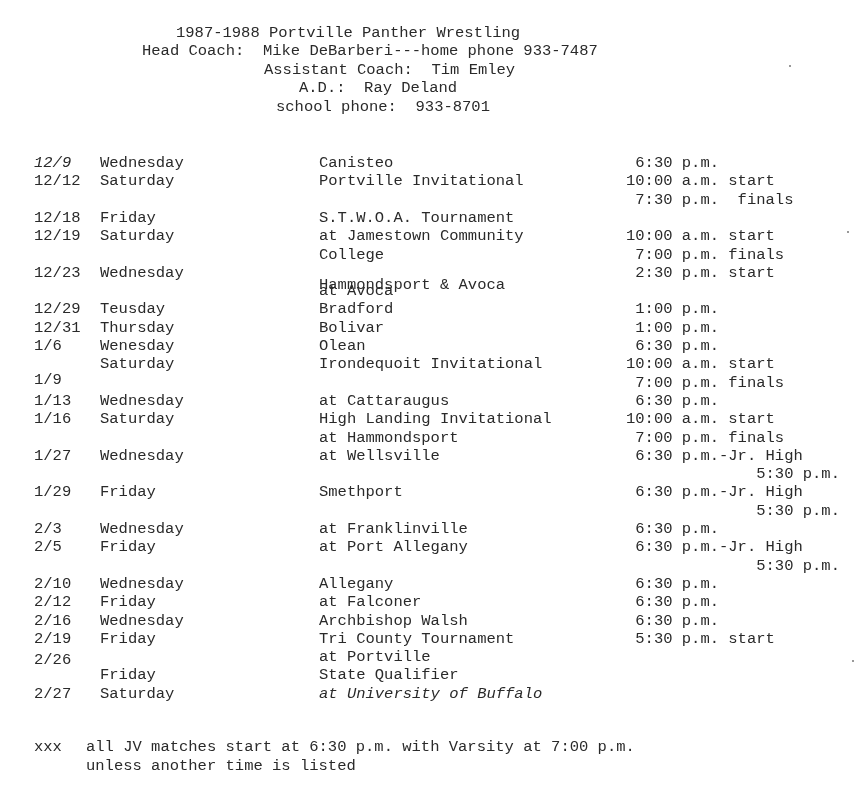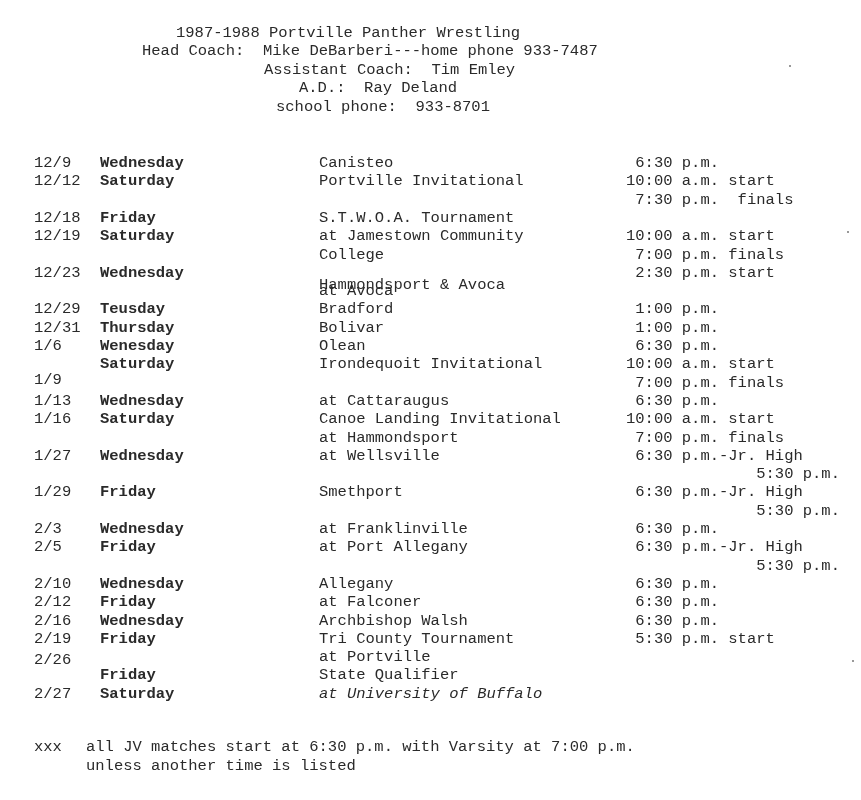--- a/index.html
+++ b/index.html
@@ -6,42 +6,42 @@
   body {
     width: 861px; height: 800px; background: #ffffff; position: relative; overflow: hidden;
     font-family: "Liberation Mono", "DejaVu Sans Mono", monospace;
     color: #2a2a2a; font-size: 15.5px;
   }
   .page { position: absolute; left: 0; top: 0; width: 861px; height: 800px; margin-left: 14px; }
   .header { position: absolute; left: 0; top: 24px; width: 861px; }
   .hline { position: absolute; white-space: pre; line-height: 18px; }
   .line { position: absolute; white-space: pre; line-height: 18px; height: 18px; }
   .c-date { left: 20px; }
-  .c-day { left: 86px; font-weight: bold; }
+  .c-day { left: 86px; }
   .c-event { left: 305px; }
   .c-time { left: 612px; }
   .footer { position: absolute; left: 20px; top: 738px; }
   .footer .fl { position: absolute; white-space: pre; line-height: 18px; }
   .speck { position: absolute; width: 2px; height: 2px; background: #777; border-radius: 1px; }
 </style>
 </head>
 <body>
 
 <div class="page">
 
   <div class="header">
     <div class="hline" style="left:162px; top:0px;">1987-1988 Portville Panther Wrestling</div>
     <div class="hline" style="left:128px; top:18px;">Head Coach:  Mike DeBarberi---home phone 933-7487</div>
     <div class="hline" style="left:250px; top:37px;">Assistant Coach:  Tim Emley</div>
     <div class="hline" style="left:285px; top:55px;">A.D.:  Ray Deland</div>
     <div class="hline" style="left:262px; top:74px;">school phone:  933-8701</div>
   </div>
 
   <div id="schedule">
-      <div class="line c-date" style="top: 154px;">12/9</div>
+      <div class="line c-date" style="top: 154px; font-style: italic;">12/9</div>
       <div class="line c-day" style="top: 154px;">Wednesday</div>
       <div class="line c-event" style="top: 154px;">Canisteo</div>
       <div class="line c-time" style="top: 154px;"> 6:30 p.m.</div>
       <div class="line c-date" style="top: 172.3px;">12/12</div>
       <div class="line c-day" style="top: 172.3px;">Saturday</div>
       <div class="line c-event" style="top: 172.3px;">Portville Invitational</div>
       <div class="line c-time" style="top: 172.3px;">10:00 a.m. start</div>
       <div class="line c-date" style="top: 190.6px;"></div>
       <div class="line c-day" style="top: 190.6px;"></div>
       <div class="line c-event" style="top: 190.6px;"></div>
@@ -85,21 +85,21 @@
       <div class="line c-date" style="top: 373.6px;"></div>
       <div class="line c-day" style="top: 373.6px;"></div>
       <div class="line c-event" style="top: 373.6px;"></div>
       <div class="line c-time" style="top: 373.6px;"> 7:00 p.m. finals</div>
       <div class="line c-date" style="top: 391.9px;">1/13</div>
       <div class="line c-day" style="top: 391.9px;">Wednesday</div>
       <div class="line c-event" style="top: 391.9px;">at Cattaraugus</div>
       <div class="line c-time" style="top: 391.9px;"> 6:30 p.m.</div>
       <div class="line c-date" style="top: 410.2px;">1/16</div>
       <div class="line c-day" style="top: 410.2px;">Saturday</div>
-      <div class="line c-event" style="top: 410.2px;">Canoe Landing Invitational</div>
+      <div class="line c-event" style="top: 410.2px;">High Landing Invitational</div>
       <div class="line c-time" style="top: 410.2px;">10:00 a.m. start</div>
       <div class="line c-date" style="top: 428.5px;"></div>
       <div class="line c-day" style="top: 428.5px;"></div>
       <div class="line c-event" style="top: 428.5px;">at Hammondsport</div>
       <div class="line c-time" style="top: 428.5px;"> 7:00 p.m. finals</div>
       <div class="line c-date" style="top: 446.8px;">1/27</div>
       <div class="line c-day" style="top: 446.8px;">Wednesday</div>
       <div class="line c-event" style="top: 446.8px;">at Wellsville</div>
       <div class="line c-time" style="top: 446.8px;"> 6:30 p.m.-Jr. High</div>
       <div class="line c-date" style="top: 465.1px;"></div>

